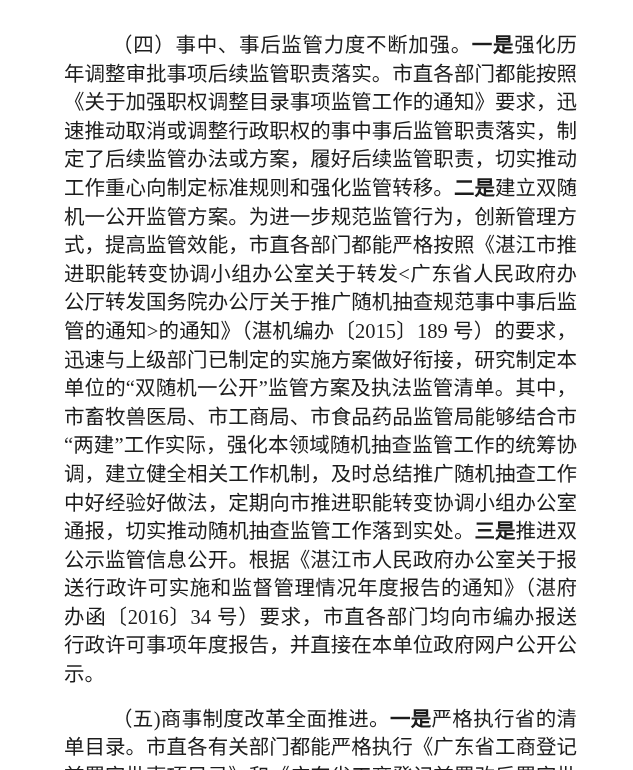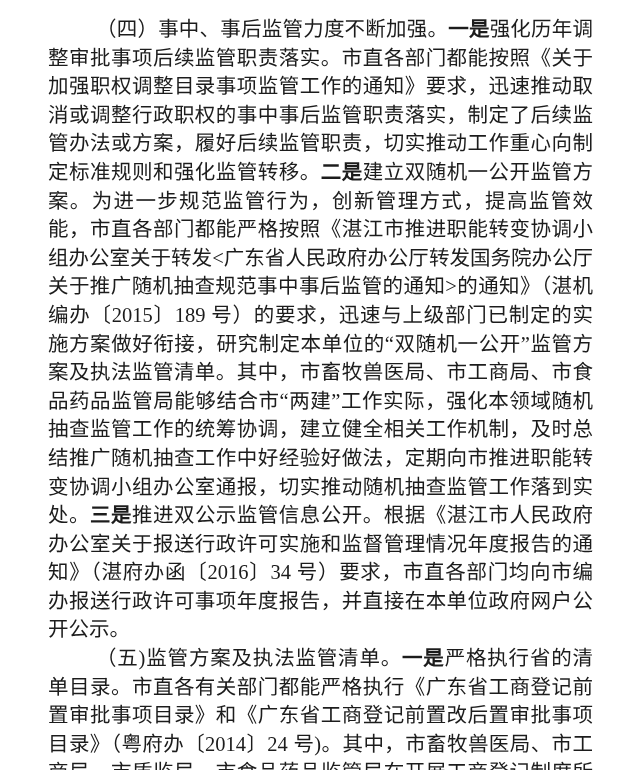--- a/index.html
+++ b/index.html
@@ -20,32 +20,32 @@
     padding: 15px 40px 0 48px;
     font-family: "Liberation Serif", "DejaVu Serif", serif;
     font-size: 20.5px;
     line-height: 28.6px;
     color: #1c1c1c;
     text-align: justify;
     text-justify: inter-ideograph;
     letter-spacing: 0;
   }
   .doc p.para {
-    margin: 0;
+    margin: 16px;
     padding: 0;
     text-indent: 48px;
   }
   .seg {
     font-weight: normal;
   }
   .seg.bold {
     font-weight: bold;
   }
 </style>
 </head>
 <body style="background: rgb(255, 255, 255);">
 
 <div class="page">
   <div class="doc" style="color: rgb(28, 28, 28);">
       <p class="para"><span class="seg">（四）事中、事后监管力度不断加强。</span><span class="seg bold">一是</span><span class="seg">强化历年调整审批事项后续监管职责落实。市直各部门都能按照《关于加强职权调整目录事项监管工作的通知》要求，迅速推动取消或调整行政职权的事中事后监管职责落实，制定了后续监管办法或方案，履好后续监管职责，切实推动工作重心向制定标准规则和强化监管转移。</span><span class="seg bold">二是</span><span class="seg">建立双随机一公开监管方案。为进一步规范监管行为，创新管理方式，提高监管效能，市直各部门都能严格按照《湛江市推进职能转变协调小组办公室关于转发&lt;广东省人民政府办公厅转发国务院办公厅关于推广随机抽查规范事中事后监管的通知&gt;的通知》（湛机编办〔2015〕189 号）的要求，迅速与上级部门已制定的实施方案做好衔接，研究制定本单位的“双随机一公开”监管方案及执法监管清单。其中，市畜牧兽医局、市工商局、市食品药品监管局能够结合市“两建”工作实际，强化本领域随机抽查监管工作的统筹协调，建立健全相关工作机制，及时总结推广随机抽查工作中好经验好做法，定期向市推进职能转变协调小组办公室通报，切实推动随机抽查监管工作落到实处。</span><span class="seg bold">三是</span><span class="seg">推进双公示监管信息公开。根据《湛江市人民政府办公室关于报送行政许可实施和监督管理情况年度报告的通知》（湛府办函〔2016〕34 号）要求，市直各部门均向市编办报送行政许可事项年度报告，并直接在本单位政府网户公开公示。</span></p>
-      <p class="para"><span class="seg">（五)监管方案及执法监管清单。</span><span class="seg bold">一是</span><span class="seg">严格执行省的清单目录。市直各有关部门都能严格执行《广东省工商登记前置审批事项目录》和《广东省工商登记前置改后置审批事项目录》（粤府办〔2014〕24 号)。其中，市畜牧兽医局、市工商局、市质监局、市食品药品监管局在开展工商登记制度所涉及的相关行政审批事项清理和规范工作上做得较好。</span></p>
+      <p class="para"><span class="seg">（五)商事制度改革全面推进。</span><span class="seg bold">一是</span><span class="seg">严格执行省的清单目录。市直各有关部门都能严格执行《广东省工商登记前置审批事项目录》和《广东省工商登记前置改后置审批事项目录》（粤府办〔2014〕24 号)。其中，市畜牧兽医局、市工商局、市质监局、市食品药品监管局在开展工商登记制度所涉及的相关行政审批事项清理和规范工作上做得较好。</span></p>
     </div>
 </div>
 
 </body></html>

